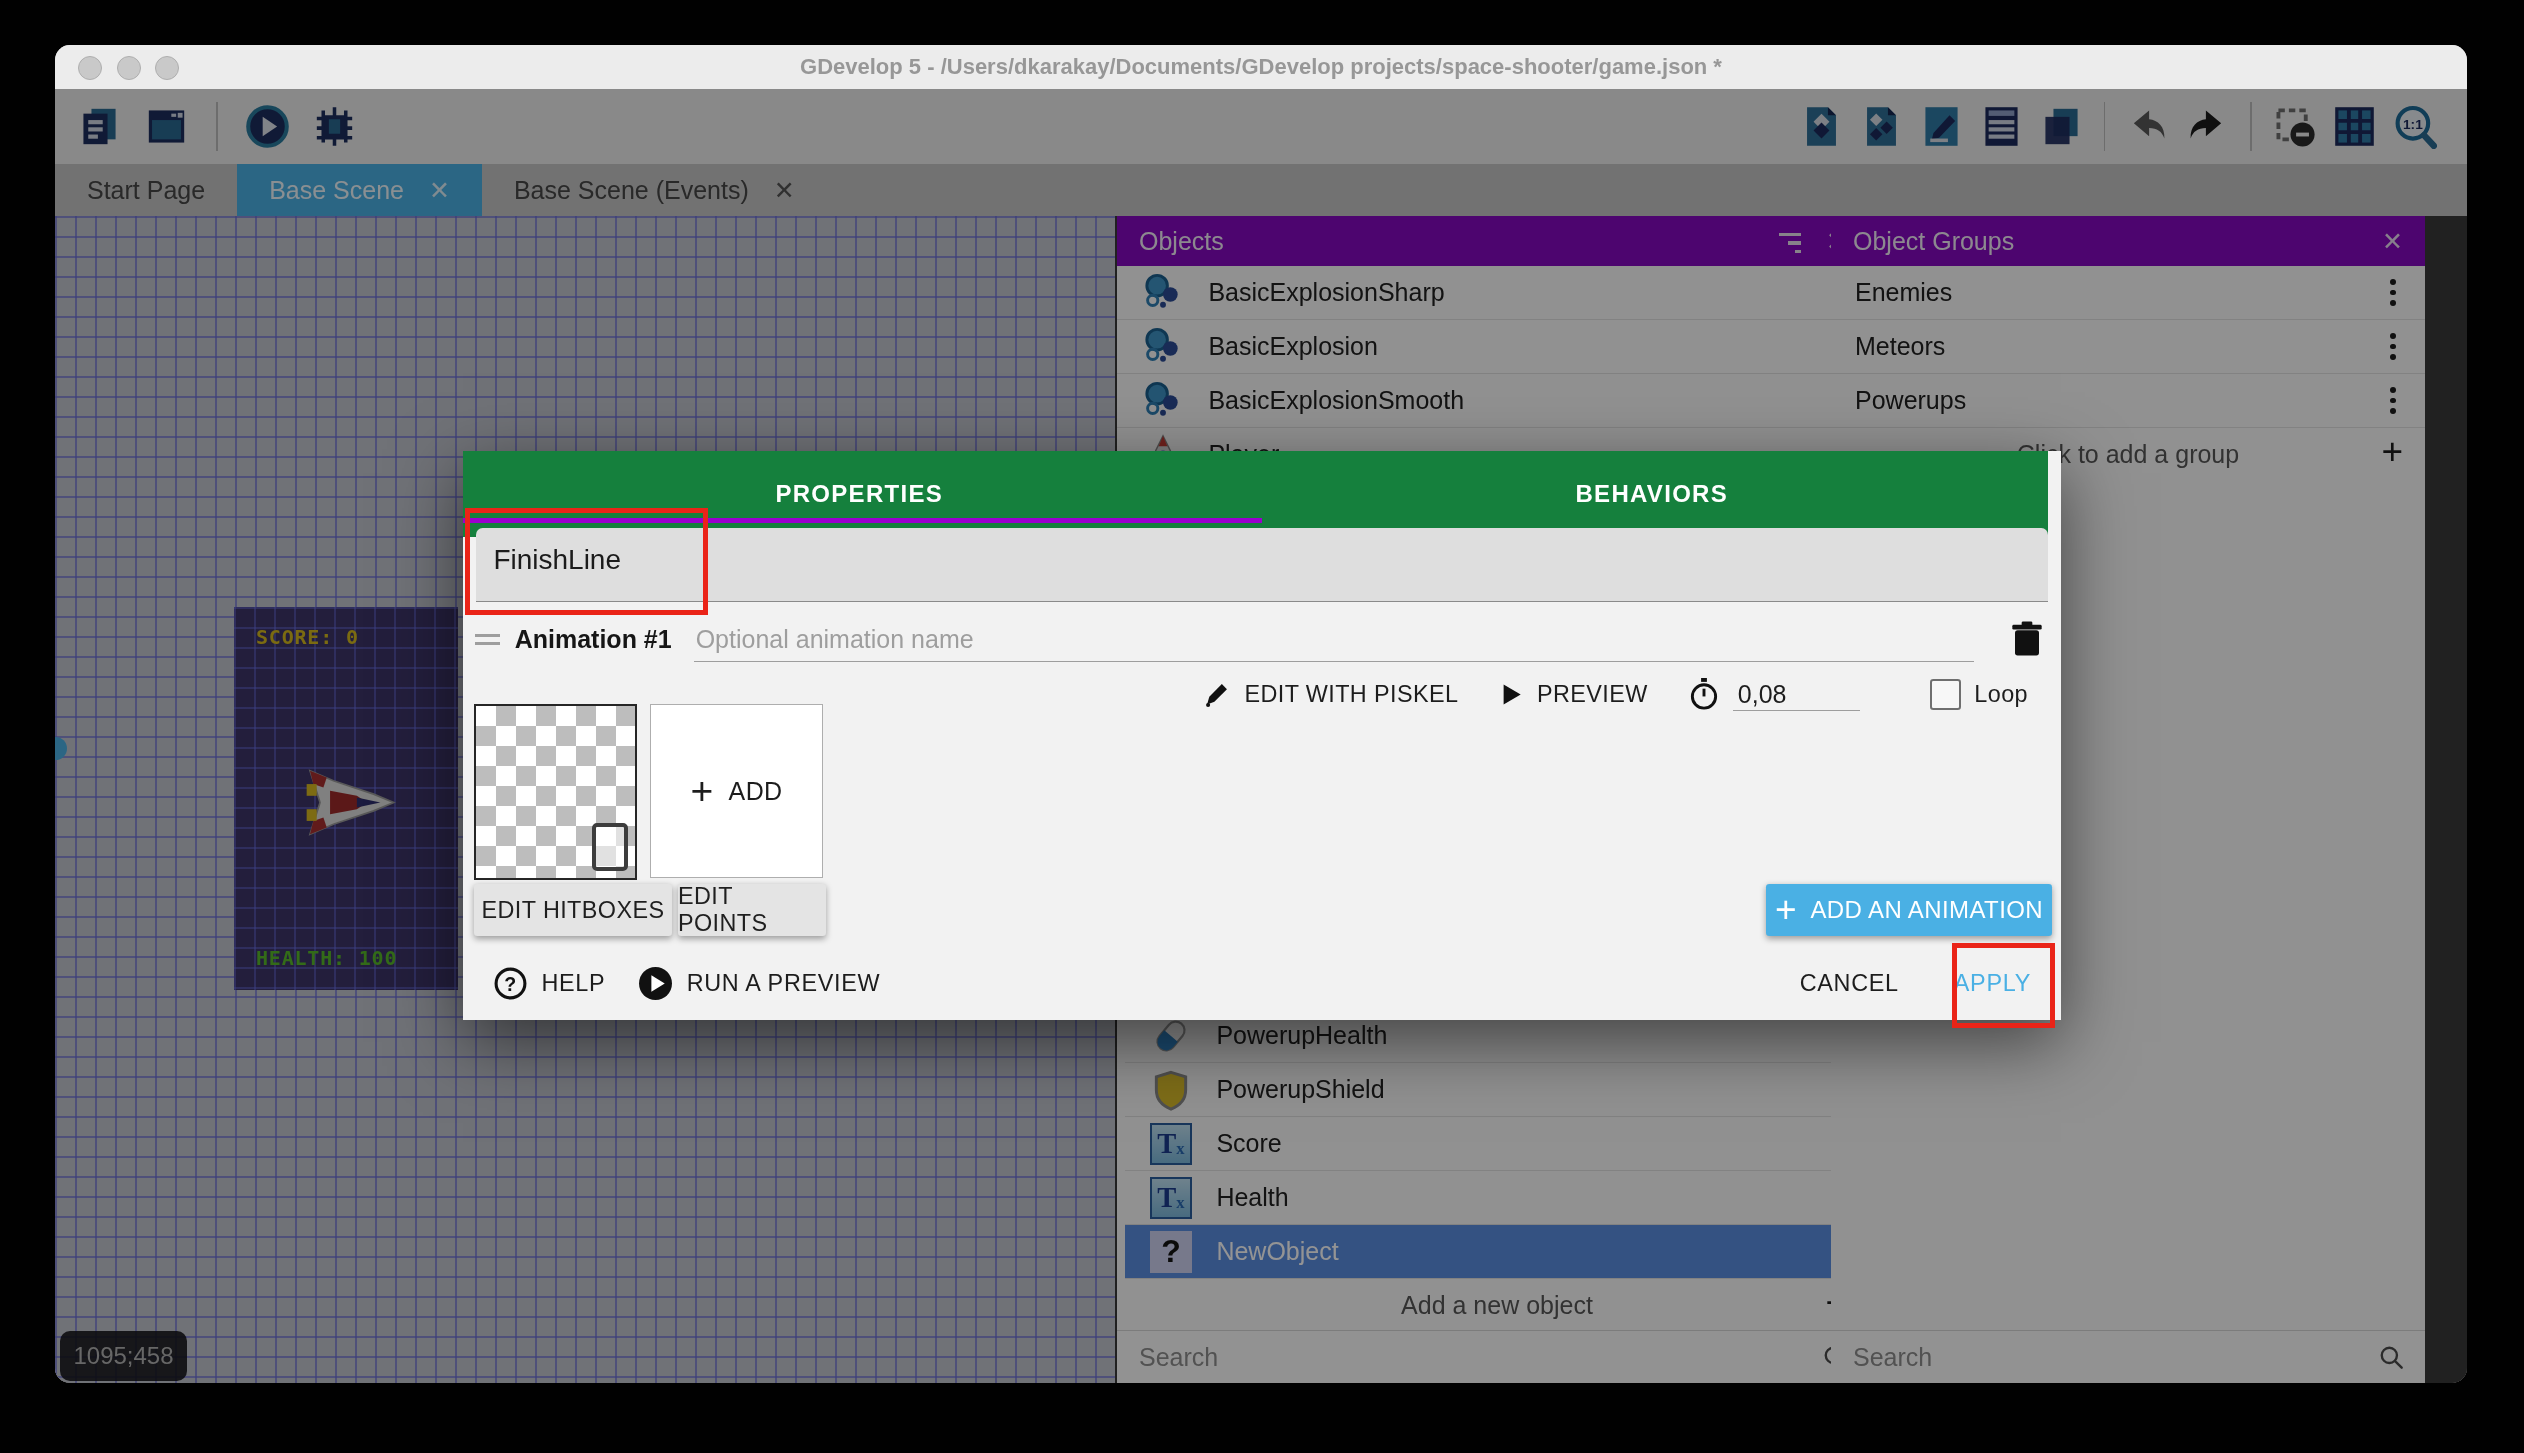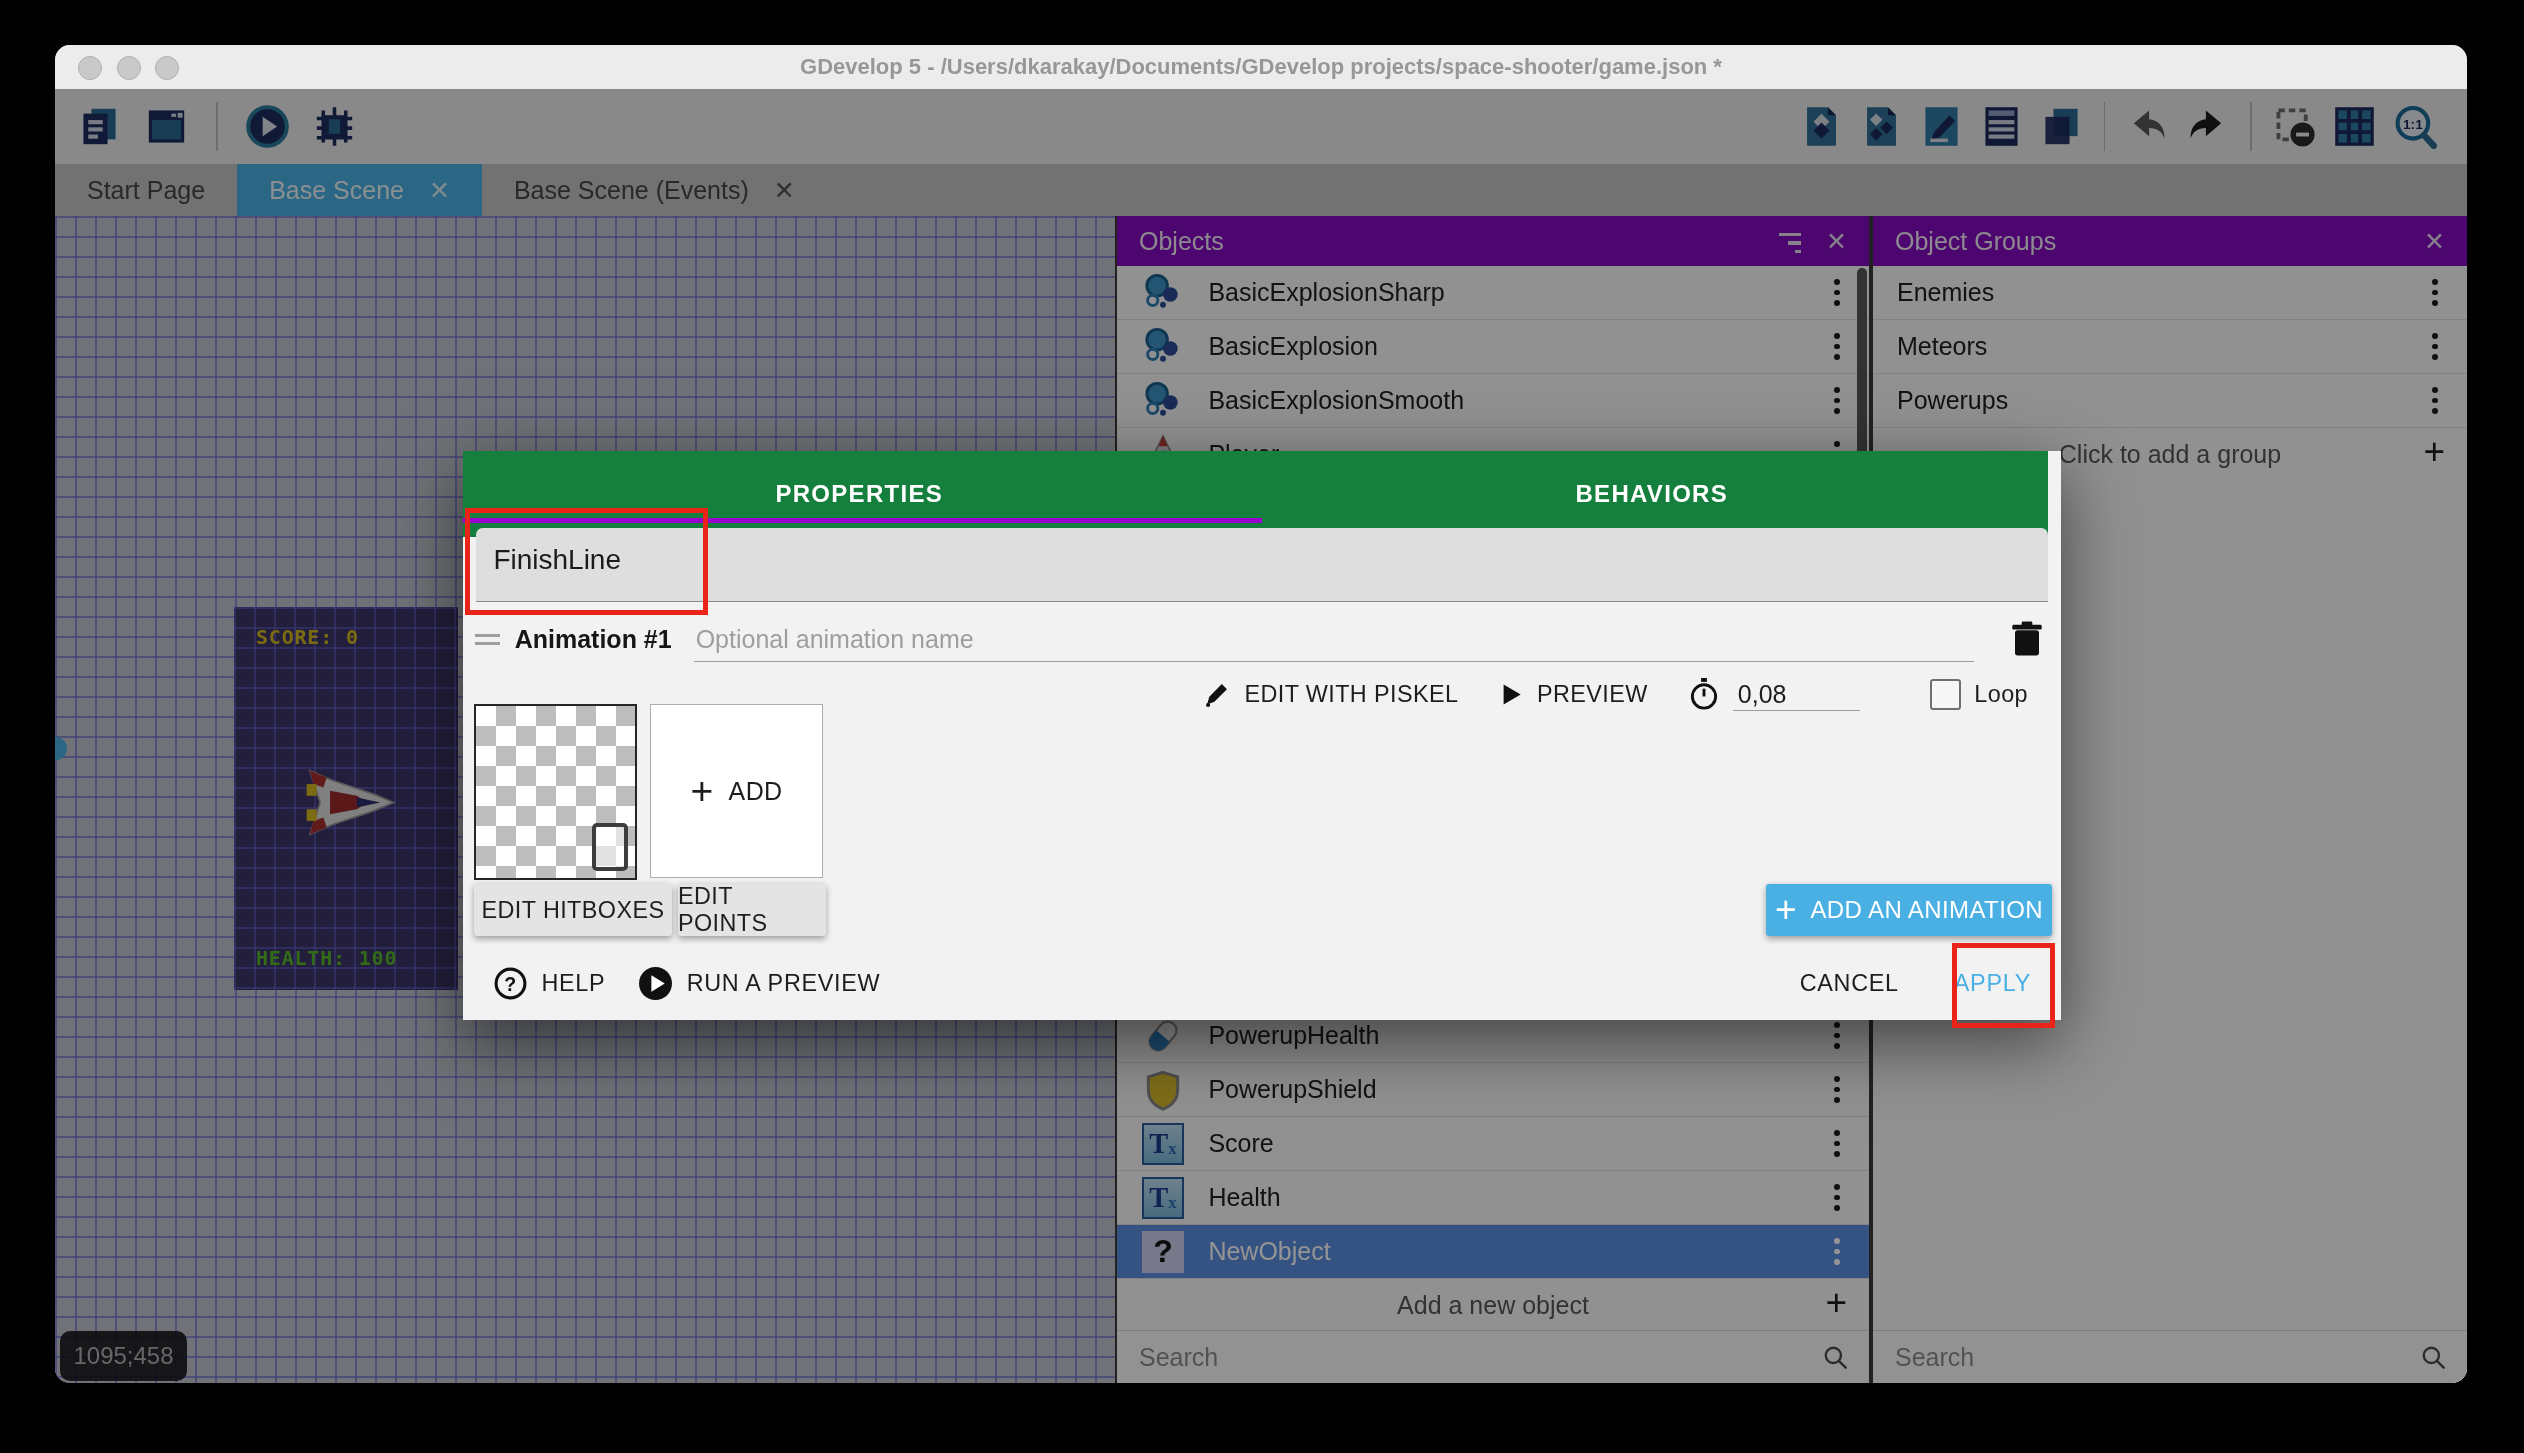--- a/index.html
+++ b/index.html
@@ -41,21 +41,21 @@
   .hud{position:absolute;font-family:"DejaVu Sans Mono",monospace;font-weight:700;font-size:20px;letter-spacing:0.8px;}
   .hud.score{left:22px;top:18.4px;color:#d4b81e;}
   .hud.health{left:22px;bottom:20px;color:#58b82a;}
   .ship{position:absolute;left:65px;top:157px;width:99px;height:77px;}
   .coords{position:absolute;left:5px;top:1115px;width:127px;height:50px;background:rgba(18,18,24,.88);
     border-radius:10px;color:#b2b2b2;font-size:24px;display:flex;align-items:center;justify-content:center;}
   .scrolldot{position:absolute;left:-11.7px;top:521px;width:23.4px;height:23.4px;border-radius:50%;background:#4ab0e4;}
 
   
   .objpanel{position:absolute;left:1062px;top:0;width:752px;height:100%;background:#fafafa;overflow:hidden;}
-  .grouppanel{position:absolute;left:1818px;top:0;width:594px;height:100%;background:#fafafa;overflow:hidden;}
+  .grouppanel{position:absolute;left:1776px;top:0;width:594px;height:100%;background:#fafafa;overflow:hidden;}
   .phead{height:50px;background:#8609bf;color:#f2ecf7;display:flex;align-items:center;gap:25px;
     padding:0 22px;font-size:25px;}
   .phead .sp{flex:1;}
   .phx{font-size:25px;color:#e9ddf2;}
   .filter i{display:block;height:3.3px;background:#e8e2ee;margin:4.2px 0 0 auto;}
   .filter i:nth-child(1){width:22px;}.filter i:nth-child(2){width:13.4px;margin-top:5px;}
   .filter i:nth-child(3){width:5.9px;margin-top:5px;}
   .row{height:53px;border-bottom:0.8px solid #e1e1e1;display:flex;align-items:center;gap:23.4px;
     padding:0 24px;font-size:25px;color:#212121;background:#fafafa;}
   .row .sp{flex:1;}
@@ -63,21 +63,21 @@
   .oicon{width:44px;height:44px;flex:0 0 auto;display:flex;align-items:center;justify-content:center;}
   .kebab{display:flex;flex-direction:column;gap:5px;padding:3.3px 5px;}
   .kebab i{width:5.9px;height:5.9px;border-radius:50%;background:#1c1c1c;display:block;}
   .row.sel .kebab i{background:#fff;}
   .tx{width:42px;height:42px;background:linear-gradient(#bfe0f2,#7db9dc);border:2.5px solid #2a5d9e;
     color:#1d3d8f;font-family:"Liberation Serif",serif;font-weight:700;font-size:28.5px;
     display:flex;align-items:center;justify-content:center;box-sizing:border-box;}
   .tx small{font-size:16.7px;margin-top:10px;color:#2a6ab4;}
   .qicon{width:42px;height:42px;background:#cdd0ef;display:flex;align-items:center;justify-content:center;
     font-size:32px;font-weight:800;color:#141414;}
-  .objbottom{position:absolute;left:0;right:0;bottom:52px;}
+  .objbottom{position:absolute;left:8px;right:0;bottom:52px;}
   .addrow{position:relative;height:52px;background:#fafafa;font-size:25px;color:#575757;}
   .addrow .lbl{position:absolute;left:0;right:0;top:0;bottom:0;display:flex;align-items:center;justify-content:center;}
   .addrow .plus{position:absolute;right:22px;top:3.3px;font-size:37px;font-weight:400;color:#1c1c1c;}
   .searchbar{position:absolute;left:0;right:0;bottom:0;height:52px;background:#fcfcfc;border-top:0.8px solid #d6d6d6;
     display:flex;align-items:center;padding:0 20px;gap:13.4px;}
   .searchbar input{flex:1;border:none;outline:none;background:transparent;font-size:25px;color:#333;}
   .searchbar input::placeholder{color:#8d8d8d;}
   .scrollthumb{position:absolute;right:1.7px;top:52px;width:10px;height:829px;background:#565656;border-radius:5px;}
 
   

